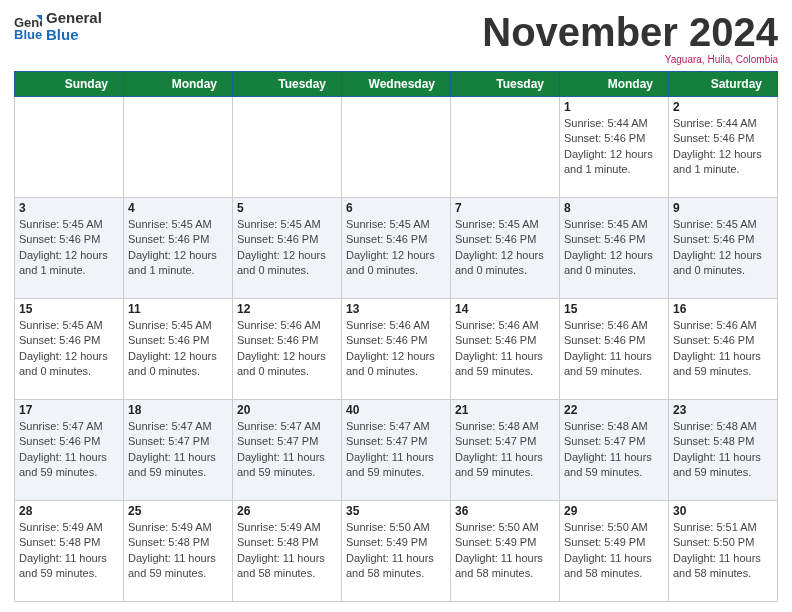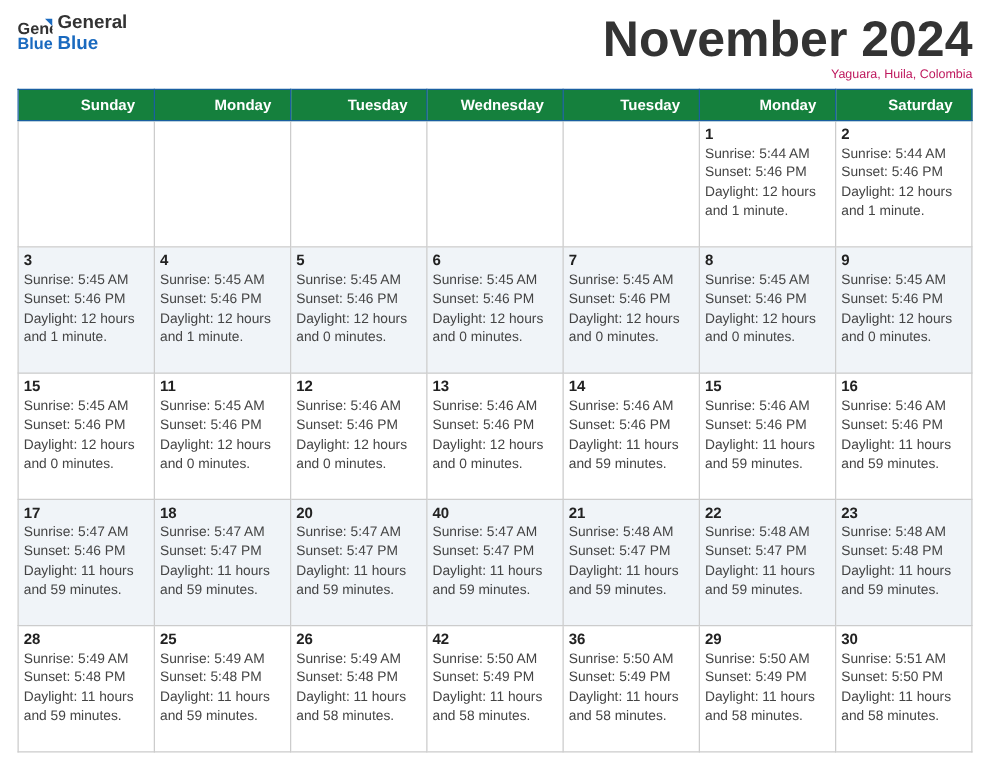--- a/index.html
+++ b/index.html
@@ -316,21 +316,21 @@
 and 59 minutes.</div>
           </td>
           <td>
             <span class="day-num">26</span>
             <div class="day-info" style="white-space: pre-line;">Sunrise: 5:49 AM
 Sunset: 5:48 PM
 Daylight: 11 hours
 and 58 minutes.</div>
           </td>
           <td>
-            <span class="day-num">42</span>
+            <span class="day-num">35</span>
             <div class="day-info" style="white-space: pre-line;">Sunrise: 5:50 AM
 Sunset: 5:49 PM
 Daylight: 11 hours
 and 58 minutes.</div>
           </td>
           <td>
             <span class="day-num">36</span>
             <div class="day-info" style="white-space: pre-line;">Sunrise: 5:50 AM
 Sunset: 5:49 PM
 Daylight: 11 hours

